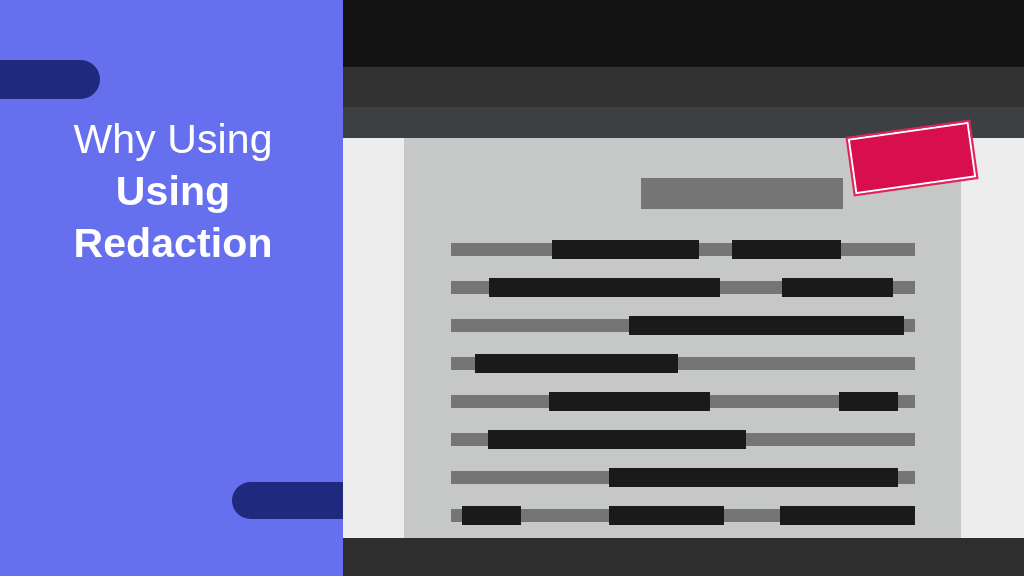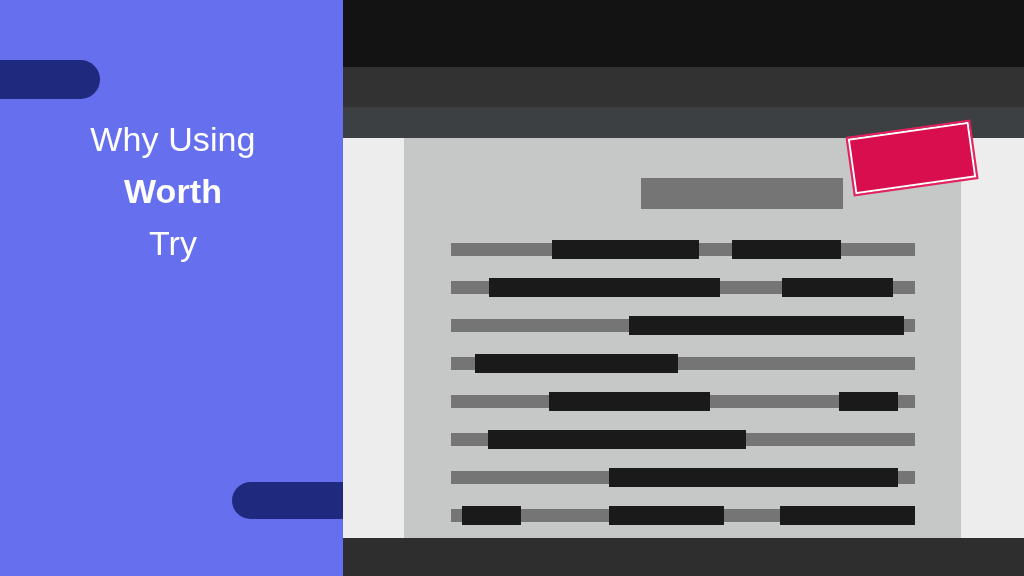--- a/index.html
+++ b/index.html
@@ -6,21 +6,21 @@
   body{width:1024px;height:576px;overflow:hidden;font-family:"Liberation Sans",sans-serif;background:#ffffff;}
   #stage{position:relative;width:1024px;height:576px;overflow:hidden;}
 
   
   #left-panel{position:absolute;left:0;top:0;width:343px;height:576px;background:#6670ef;overflow:hidden;}
   .pill{position:absolute;background:#1f2a7e;}
   #pill-top{left:-60px;top:60px;width:160px;height:39px;border-radius:20px;}
   #pill-bottom{left:232px;top:482px;width:140px;height:37px;border-radius:19px;}
 
   #headline{position:absolute;left:28px;top:113px;width:290px;text-align:center;color:#ffffff;
-            font-size:34px;line-height:52px;letter-spacing:.1px;}
+            font-size:41px;line-height:52px;letter-spacing:.1px;}
   #headline .ln{display:block;white-space:nowrap;}
   #headline .b{font-weight:bold;}
   #headline .r{font-weight:400;}
 
   
   #browser{position:absolute;left:343px;top:0;width:681px;height:576px;background:#ededed;overflow:hidden;}
   #bezel-top{position:absolute;left:0;top:0;width:681px;height:67px;background:#131313;}
   #chrome-tabstrip{position:absolute;left:0;top:67px;width:681px;height:40px;background:#323232;}
   #tab-dot{position:absolute;left:337px;top:80px;width:13px;height:13px;border-radius:50%;background:#6d6d6d;}
   #toolbar{position:absolute;left:0;top:107px;width:681px;height:31px;background:#3c4043;}
@@ -52,22 +52,22 @@
 <body>
 
 <div id="stage">
 
   <div id="left-panel">
     <div class="pill" id="pill-top"></div>
     <div class="pill" id="pill-bottom"></div>
 
     <div id="headline">
       <span class="ln r">Why Using</span>
-      <span class="ln b">Worth</span>
-      <span class="ln r">Try</span>
+      <span class="ln b">Using</span>
+      <span class="ln b">Redaction</span>
     </div>
   </div>
 
   <div id="browser">
 
     <div id="bezel-top"></div>
 
     <div id="chrome-tabstrip">
       <div id="tab-dot"></div>
     </div>

